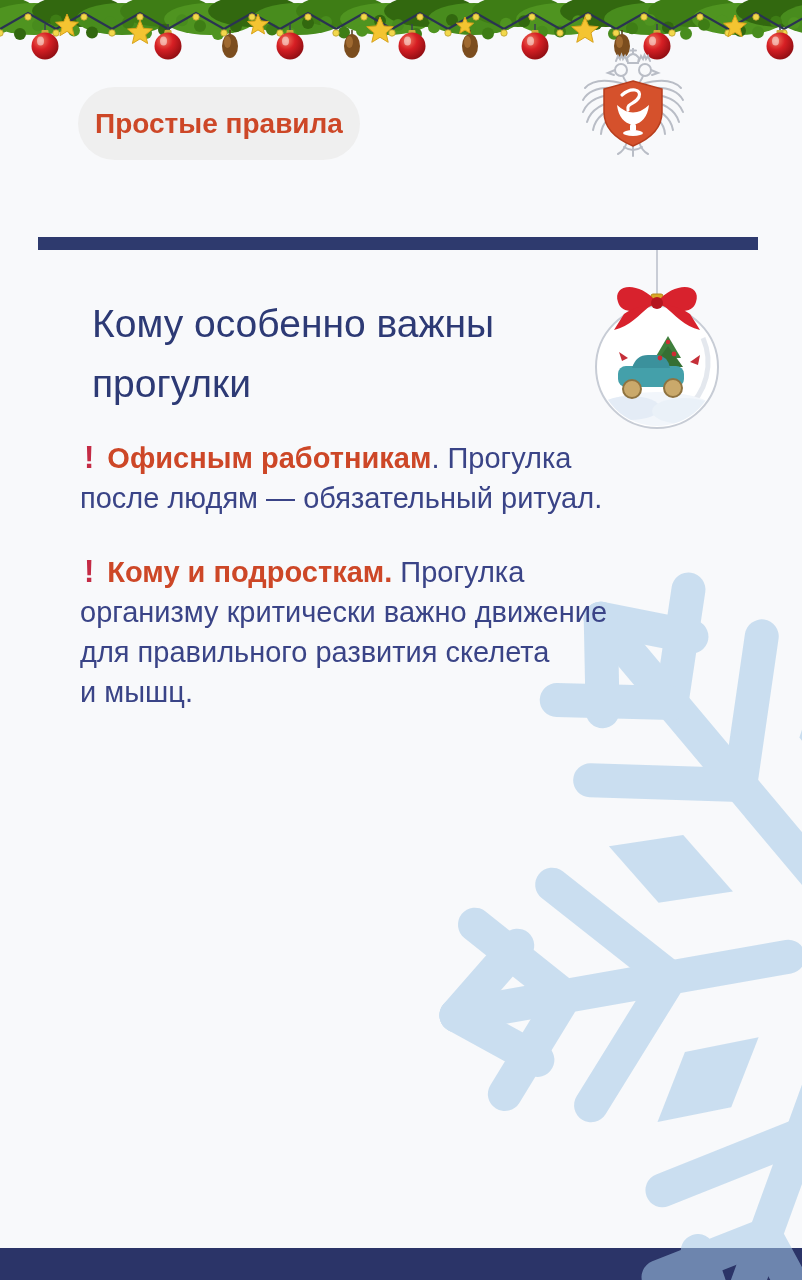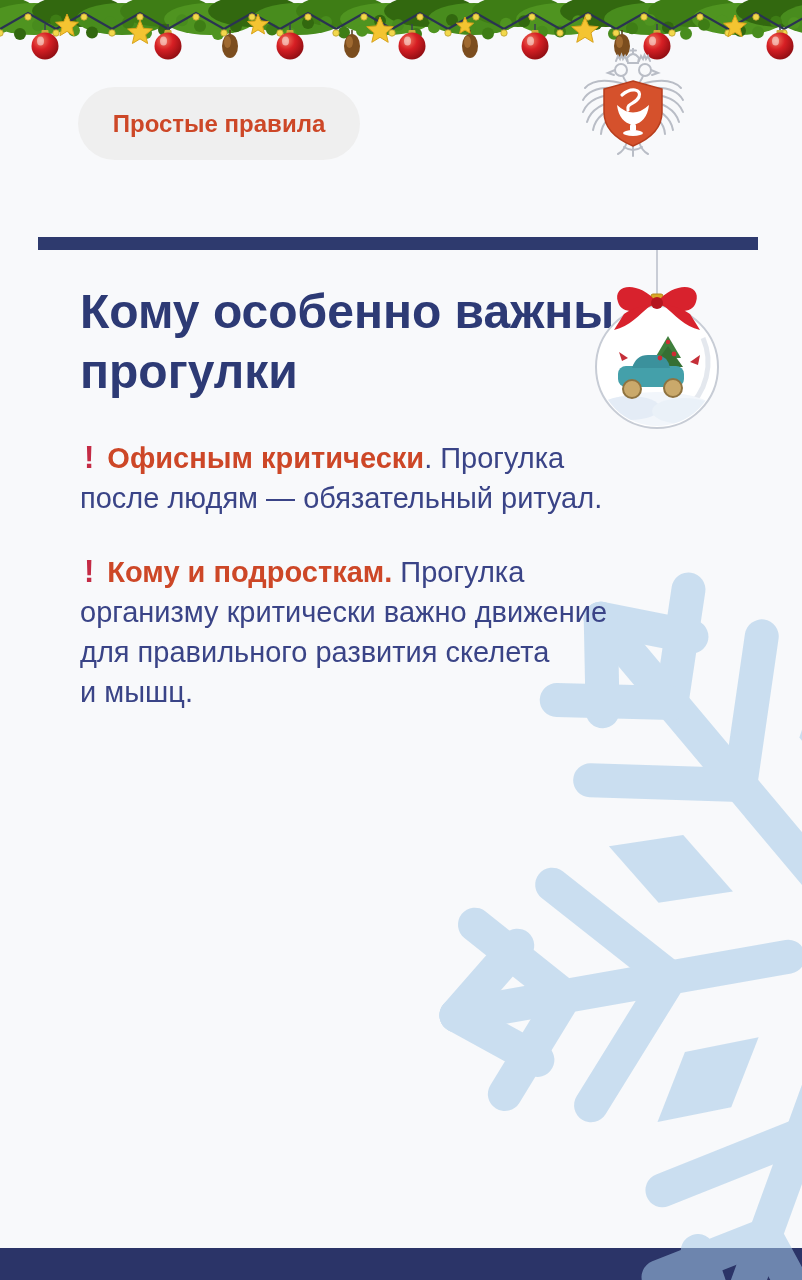--- a/index.html
+++ b/index.html
@@ -14,26 +14,26 @@
     font-family:"Liberation Sans","DejaVu Sans",sans-serif;
   }
   .page > *{position:absolute;}
   .footer-bar{left:0; bottom:0; width:802px; height:32px; background:var(--navy-footer); z-index:1;}
   #snowflake-svg{left:0; top:0; width:802px; height:1280px; z-index:2; pointer-events:none;}
   #garland-svg{left:0; top:0; width:802px; height:70px; z-index:3;}
   .badge{
     left:78px; top:87px; width:282px; height:73px; background:var(--badge-bg);
     border-radius:37px; display:flex; align-items:center; justify-content:center; z-index:3;
   }
-  .badge span{color:var(--orange); font-size:24px; font-weight:700;}
+  .badge span{color:var(--orange); font-size:28px; font-weight:700;}
   #emblem-svg{left:576px; top:48px; width:114px; height:112px; z-index:3;}
   .top-divider{left:38px; top:237px; width:720px; height:13px; background:var(--navy-bar); z-index:3;}
   .page-title{
-    left:80px; top:282px; width:560px; margin:0; color:var(--navy-title);
-    font-size:48px; font-weight:700; line-height:60px; white-space:pre-line; z-index:4;
+    left:80px; top:282px; width:560px; margin:12px; color:var(--navy-title);
+    font-size:39px; font-weight:400; line-height:60px; white-space:pre-line; z-index:4;
   }
   #ornament-svg{left:572px; top:250px; width:170px; height:182px; z-index:4;}
   .bullets{left:80px; top:438px; width:660px; z-index:4;}
   .bullet{
     margin:0 0 34px 0; font-size:29px; line-height:40px;
     color:var(--navy-text); white-space:pre-line;
   }
   .bullet .marker{color:var(--red); font-weight:800; font-size:31px; margin:0 13px 0 4px;}
   .bullet .lead{color:var(--orange); font-weight:700;}
 </style>
@@ -349,21 +349,21 @@
     <g fill="#d8222d">
       <path d="M85,52 C66,30 40,34 46,52 C50,66 72,62 85,52 Z"></path>
       <path d="M85,52 C104,30 130,34 124,52 C120,66 98,62 85,52 Z"></path>
       <path d="M80,54 C66,66 58,76 42,80 L52,64 C60,58 70,56 80,54 Z"></path>
       <path d="M90,54 C104,66 112,76 128,80 L118,64 C110,58 100,56 90,54 Z"></path>
       <circle cx="85" cy="53" r="6" fill="#b5161f"></circle>
     </g>
   </svg>
 
   <div class="bullets">
-    <p class="bullet"><span class="marker">!</span><span class="lead">Офисным критически</span><span class="body">. Прогулка
+    <p class="bullet"><span class="marker">!</span><span class="lead">Офисным работникам</span><span class="body">. Прогулка
 после людям — обязательный ритуал.</span></p>
     <p class="bullet"><span class="marker">!</span><span class="lead">Кому и подросткам.</span><span class="body"> Прогулка
 организму критически важно движение
 для правильного развития скелета
 и мышц.</span></p>
   </div>
 
 </div>
 
 </body></html>

